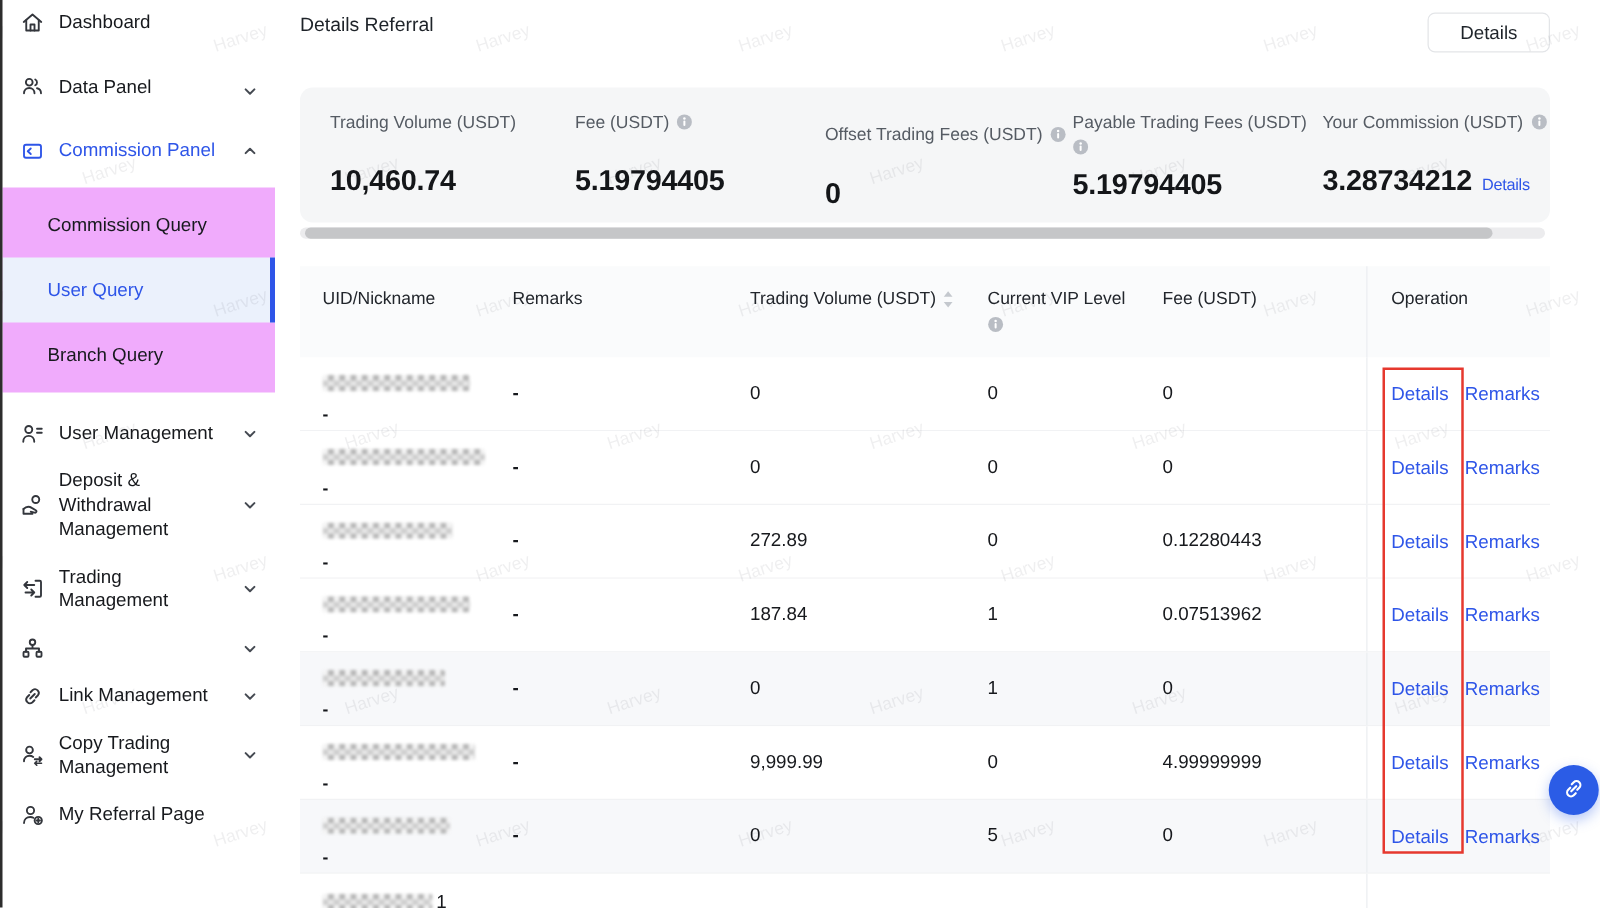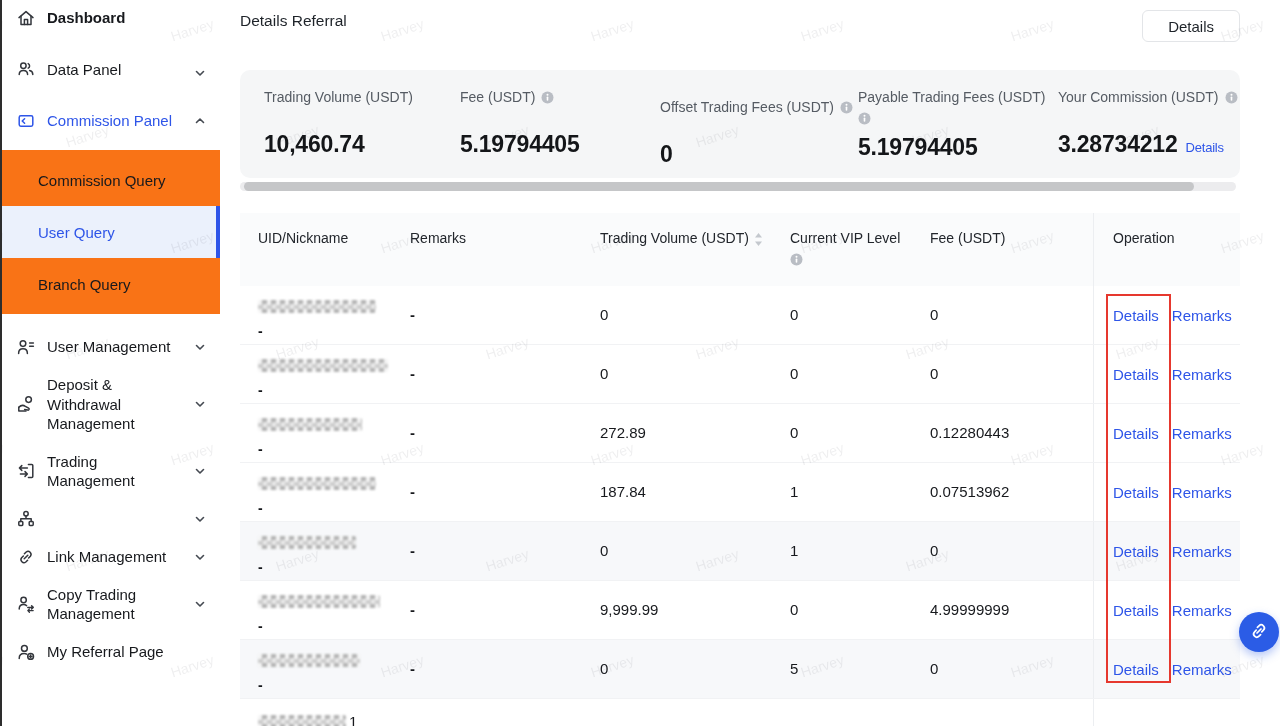--- a/index.html
+++ b/index.html
@@ -7,24 +7,24 @@
     font-family:"Liberation Sans", sans-serif; color:#17191d; }
   #left-edge { position:absolute; left:0; top:0; width:2px; height:726px; background:#2d2d2d; z-index:40; }
 
   
   aside { position:absolute; left:2px; top:0; width:218px; height:726px; background:#fff; z-index:10; }
   .side-item { display:flex; align-items:center; gap:11px; padding:6px 14px; font-size:15px; font-weight:500; cursor:pointer; }
   .side-item .lbl { max-width:130px; line-height:1.3; }
   .side-item svg.ic { flex:0 0 20px; }
   .side-item .chev { margin-left:auto; display:flex; }
   .side-item.active { color:#2e55e8; }
-  #side-top .side-item:nth-child(1){ margin-top:2px;font-weight:bold; }
+  #side-top .side-item:nth-child(1){ margin-top:2px; }
   #side-top .side-item:nth-child(2){ margin-top:19px;align-items:flex-end; }
   #side-top .side-item:nth-child(3){ margin-top:20px; }
-  #side-sub { margin-top:13px; background:#f97316; padding:4px 0; }
+  #side-sub { margin-top:13px; background:#f0abfc; padding:4px 0; }
   .sub-item { height:52px; display:flex; align-items:center; padding-left:36px; font-size:15px; cursor:pointer; }
   .sub-item.selected { background:#ebf1fc; color:#2e55e8; border-right:4px solid #2e55e8; }
   #side-lower { margin-top:14px; }
   #side-lower .side-item { padding:9px 14px; }
 
   
   main { position:absolute; left:220px; top:0; width:1060px; height:726px; }
   .tabbar { position:relative; height:56px; padding:12px 0 0 20px; display:flex; gap:34px; }
   .tab { position:relative; font-size:15.5px; font-weight:500; color:#1e2329; padding-bottom:13px; cursor:pointer; }
   .tab.active { color:#2e55e8; }

